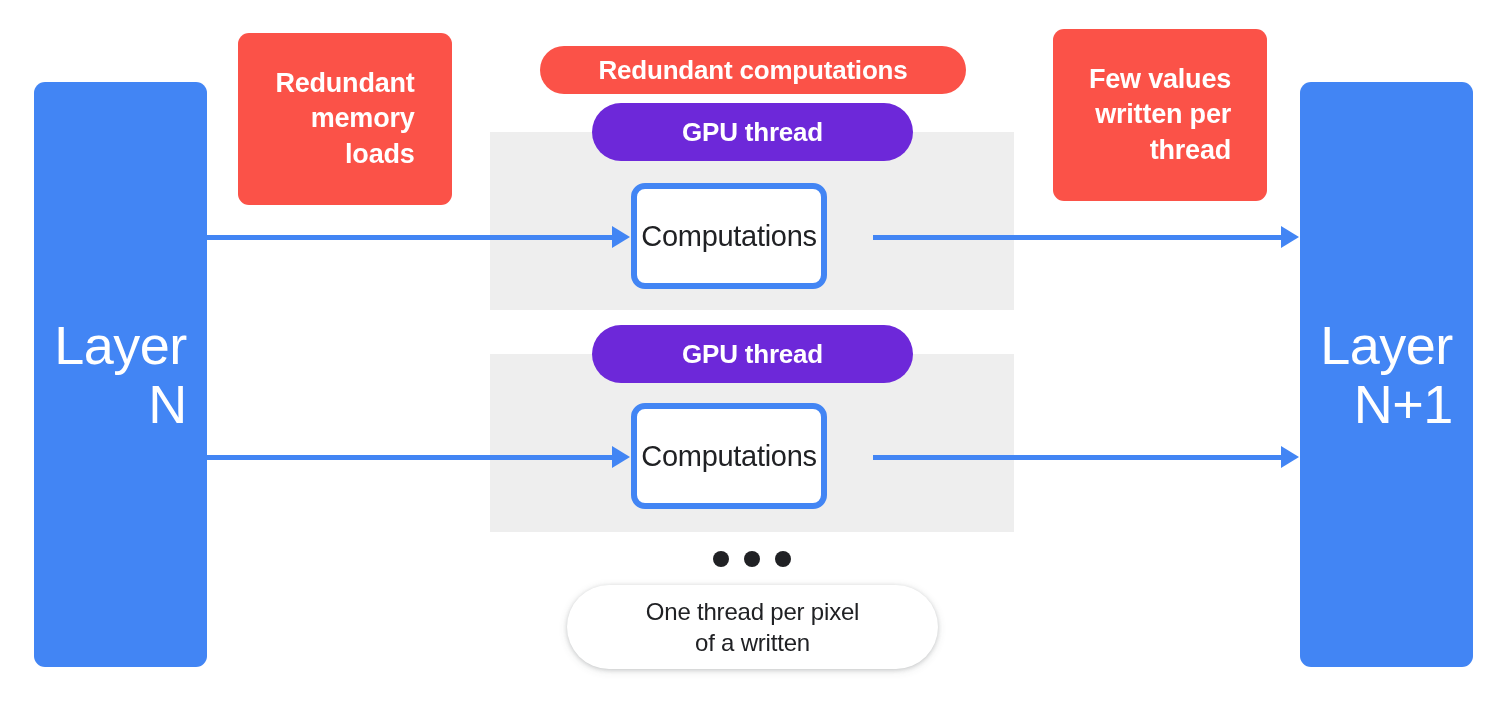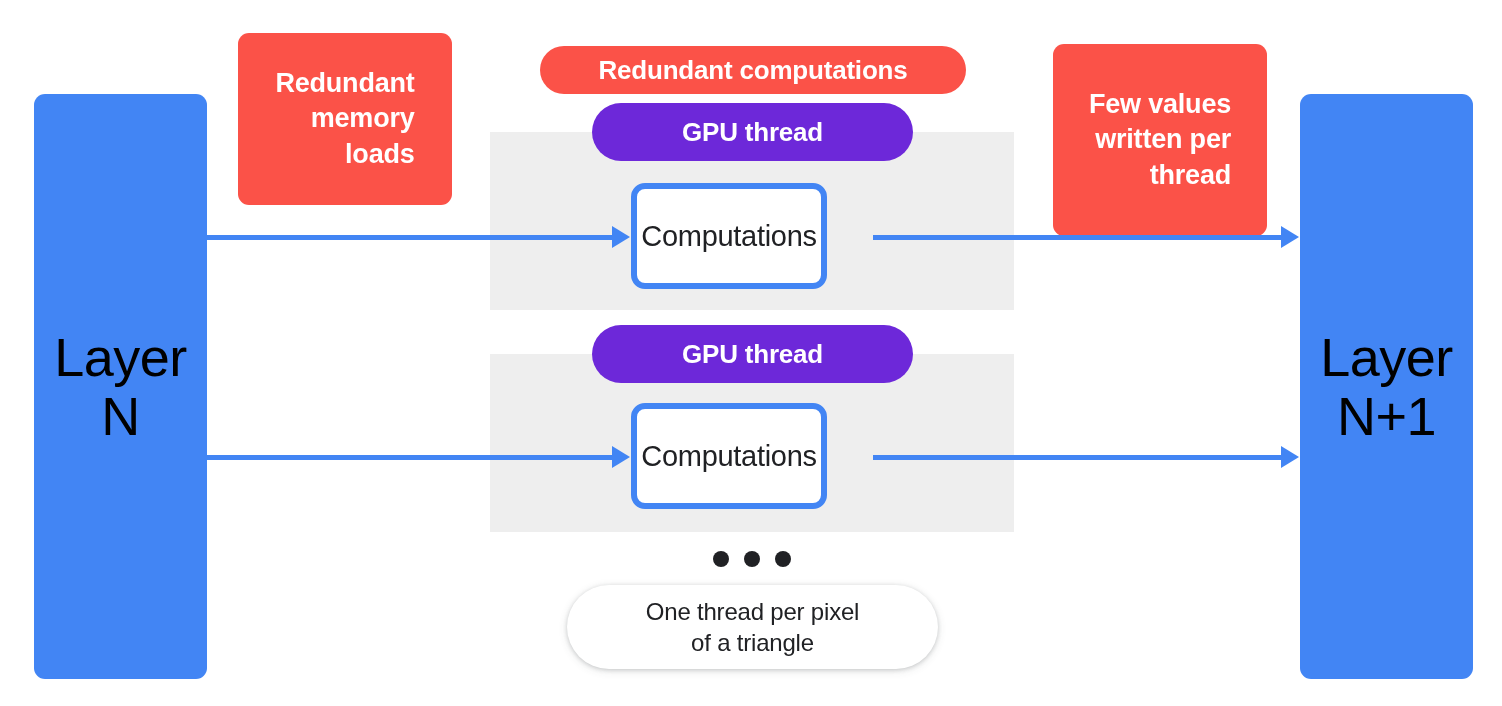--- a/index.html
+++ b/index.html
@@ -19,28 +19,27 @@
   }
 
   
   .layer-col {
     position: absolute;
     background: #4285F4;
     border-radius: 11px;
     display: flex;
     align-items: center;
     justify-content: center;
-    color: #000000;
+    color: #ffffff;
     font-size: 54px;
     line-height: 1.08;
     font-weight: 400;
-    text-align: center;
+    text-align: right;
     letter-spacing: -0.5px;
     white-space: pre-line;
-    margin-top: 12px;
   }
   #layer-n     { left: 34px;   top: 82px; width: 173px; height: 585px; }
   #layer-n1    { left: 1300px; top: 82px; width: 173px; height: 585px; }
 
   
   .callout-red {
     position: absolute;
     background: #FB5248;
     border-radius: 11px;
     color: #ffffff;
@@ -48,21 +47,21 @@
     font-weight: bold;
     line-height: 1.3;
     text-align: right;
     display: flex;
     align-items: center;
     justify-content: center;
     white-space: pre-line;
     letter-spacing: -0.2px;
   }
   #callout-mem   { left: 238px;  top: 33px; width: 214px; height: 172px; }
-  #callout-write { left: 1053px; top: 44px; width: 214px; height: 192px; }
+  #callout-write { left: 1053px; top: 29px; width: 214px; height: 172px; }
 
   
   #pill-redundant-computations {
     position: absolute;
     left: 540px;
     top: 38px;
     width: 426px;
     height: 48px;
     background: #FB5248;
     border-radius: 24px;
@@ -232,15 +231,15 @@
   <div id="arrow-out-2-line" class="arrow-line"></div>
   <div id="arrow-out-2-head" class="arrow-head"></div>
 
   <div id="ellipsis-dots">
     <span class="dot"></span>
     <span class="dot"></span>
     <span class="dot"></span>
   </div>
 
   <div id="pill-one-thread">One thread per pixel
-of a triangle</div>
+of a written</div>
 
 </div>
 
 </body></html>

